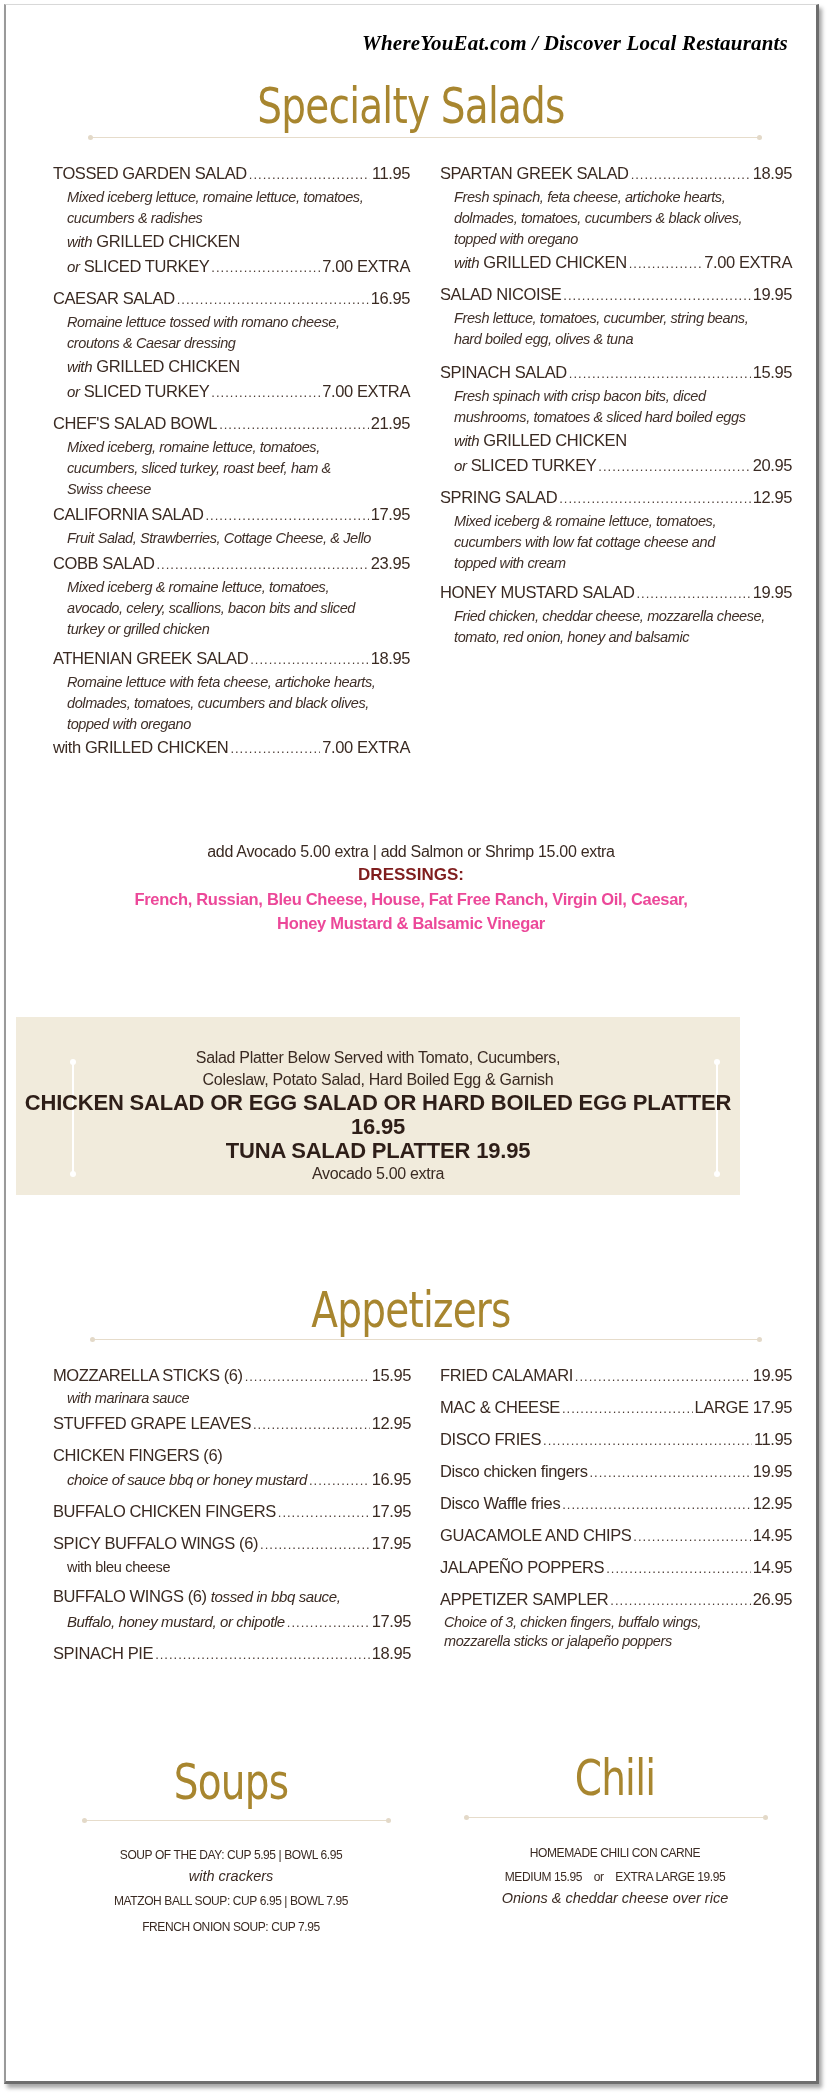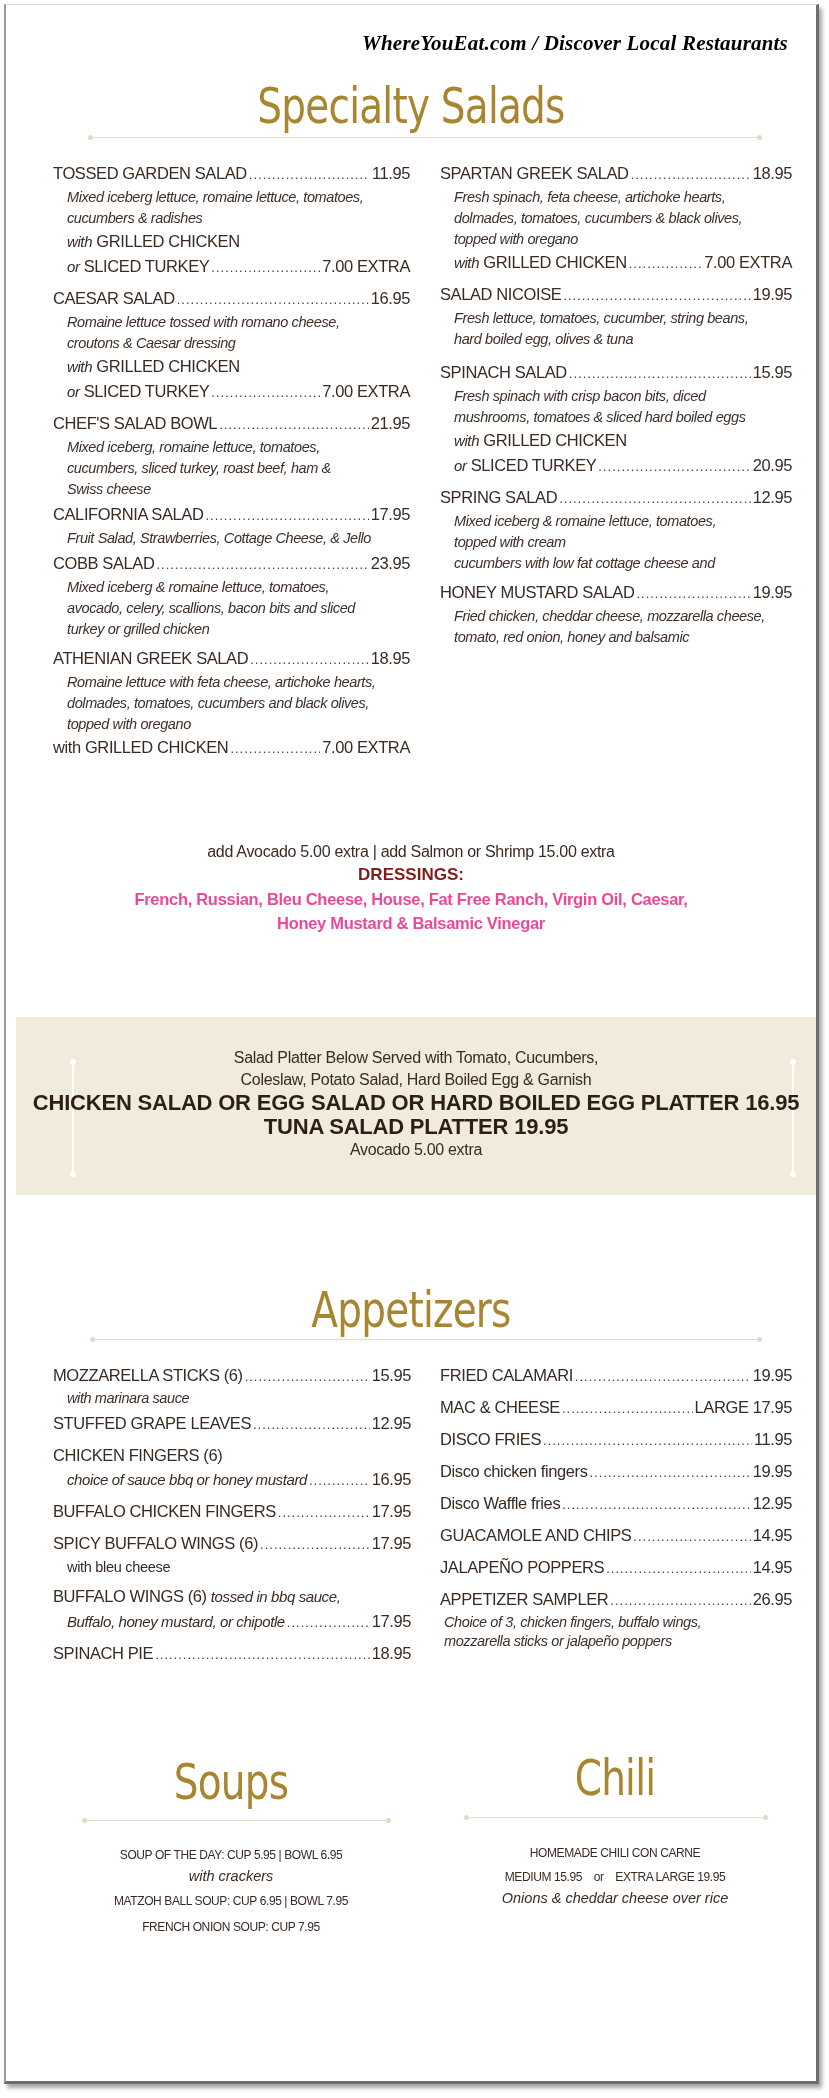--- a/index.html
+++ b/index.html
@@ -109,21 +109,21 @@
       text-align: center;
       color: #3a2a22;
     }
     .addons { font-size: 16px; letter-spacing: -0.3px; line-height: 22px; }
     .dressings-title { font-weight: bold; font-size: 17px; line-height: 24px; color: #7f1d1d; }
     .dressings-list { font-weight: bold; font-size: 16.5px; line-height: 24px; color: #ec4899; letter-spacing: -0.3px; }
 
     .platter-box {
       position: absolute;
       left: 10px; top: 1012px;
-      width: 800px; height: 178px;
+      width: 724px; height: 178px;
       background: #f1ebdc;
     }
     .vbar {
       position: absolute;
       top: 45px; width: 2px; height: 112px;
       background: #ffffff;
     }
     .vbar::before, .vbar::after {
       content: "";
       position: absolute; left: -2px;
@@ -263,22 +263,22 @@
       <div class="line sub"><span class="it">or</span>&nbsp;<span class="name">SLICED TURKEY</span><span class="dots"></span><span class="price">20.95</span></div>
     </div>
 
     <div class="item">
       <div class="line">
           <span class="name">SPRING SALAD</span>
           <span class="dots"></span>
           <span class="price">12.95</span>
         </div>
       <div class="desc">Mixed iceberg &amp; romaine lettuce, tomatoes,</div>
+      <div class="desc">cucumbers with low fat cottage cheese and</div>
       <div class="desc">topped with cream</div>
-      <div class="desc">cucumbers with low fat cottage cheese and</div>
     </div>
 
     <div class="item">
       <div class="line">
           <span class="name">HONEY MUSTARD SALAD</span>
           <span class="dots"></span>
           <span class="price">19.95</span>
         </div>
       <div class="desc">Fried chicken, cheddar cheese, mozzarella cheese,</div>
       <div class="desc">tomato, red onion, honey and balsamic</div>

